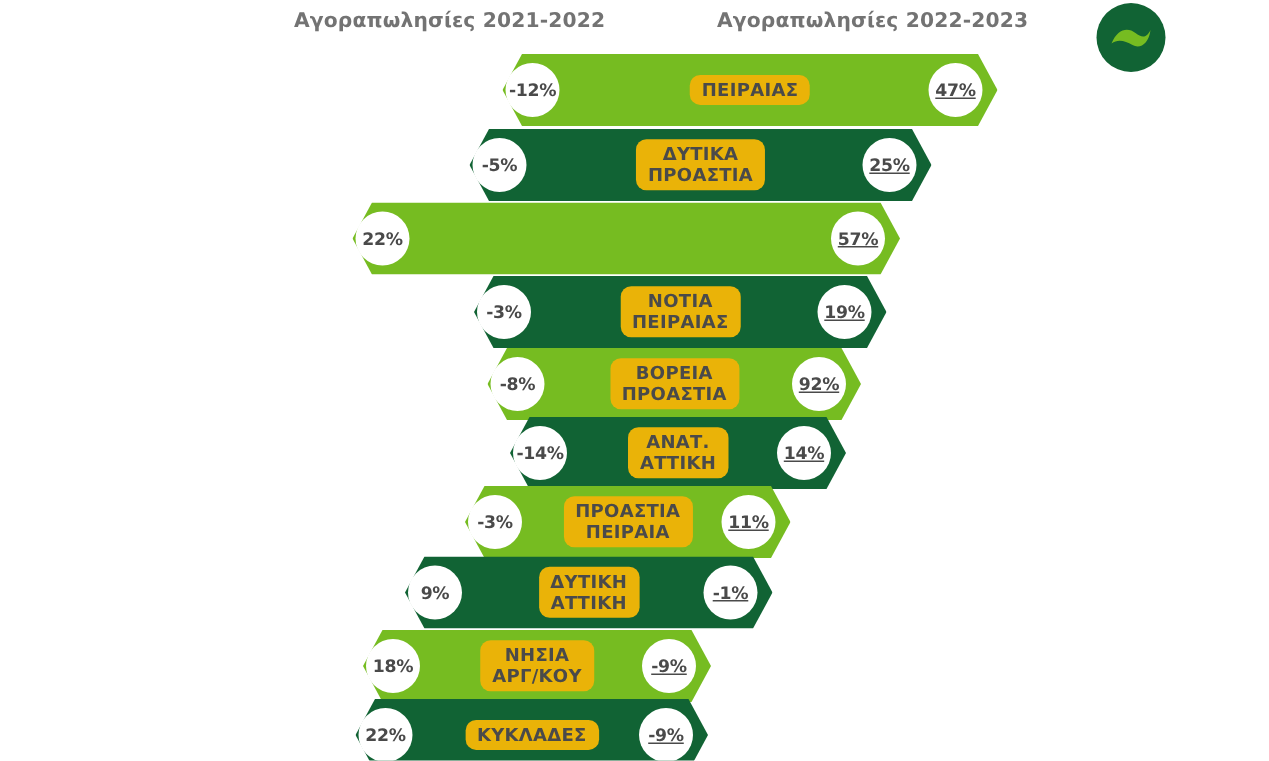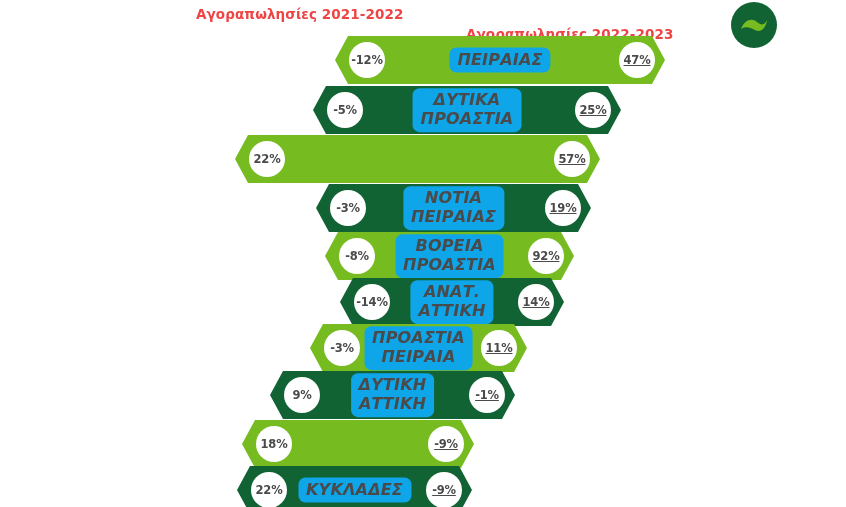--- a/index.html
+++ b/index.html
@@ -14,26 +14,26 @@
     overflow: hidden;
     font-family: "DejaVu Sans", "Liberation Sans", sans-serif;
   }
 
   
   .hdr {
     position: absolute;
     top: 6px;
     font-size: 13.5px;
     font-weight: 700;
-    color: #ef4444;
+    color: #737373;
     letter-spacing: 0.1px;
     white-space: nowrap;
   }
   .hdr-left  { left: 196px; }
-  .hdr-right { left: 466px; margin-top: 20px; }
+  .hdr-right { left: 478px; }
 
   
   .logo {
     position: absolute;
     left: 731px;
     top: 2px;
     width: 46px;
     height: 46px;
     border-radius: 50%;
     background: #116334;
@@ -73,40 +73,39 @@
     border-radius: 50%;
     background: #ffffff;
     display: flex;
     align-items: center;
     justify-content: center;
     font-size: 11.5px;
     font-weight: 700;
     color: #4a4a4a;
     letter-spacing: -0.2px;
   }
-  .bubble-left  { left: 14px; }
+  .bubble-left  { left: 2px; }
   .bubble-right { right: 10px; text-decoration: underline; }
 
   
   .pill {
     position: absolute;
     left: 50%;
     top: 50%;
     transform: translate(-50%, -50%);
-    background: #0ea5e9;
+    background: #eab308;
     border-radius: 7px;
     padding: 3px 8px;
     text-align: center;
-    font-size: 16px;
+    font-size: 12px;
     font-weight: 700;
     color: #4a4a4a;
     line-height: 1.18;
     letter-spacing: 0.2px;
     white-space: pre-line;
-    font-style: italic;
   }
 </style>
 </head>
 <body>
 
 <div class="hdr hdr-left">Αγοραπωλησίες 2021-2022</div>
 <div class="hdr hdr-right">Αγοραπωλησίες 2022-2023</div>
 
 <div class="logo">
   <svg width="46" height="46" viewBox="0 0 46 46">
@@ -183,20 +182,22 @@
       <div class="bubble bubble-right">-1%</div>
       <div class="pill">ΔΥΤΙΚΗ
 ΑΤΤΙΚΗ</div>
     </div>
     <div class="row" style="left: 242px; top: 420px; width: 232px;">
       <svg class="rowsvg" viewBox="0 0 232 48" preserveAspectRatio="none">
         <polygon points="13,0 219,0 232,24 219,48 13,48 0,24" fill="#76bc21"></polygon>
       </svg>
       <div class="bubble bubble-left">18%</div>
       <div class="bubble bubble-right">-9%</div>
+      <div class="pill">ΝΗΣΙΑ
+ΑΡΓ/ΚΟΥ</div>
     </div>
     <div class="row" style="left: 237px; top: 466px; width: 235px;">
       <svg class="rowsvg" viewBox="0 0 235 48" preserveAspectRatio="none">
         <polygon points="13,0 222,0 235,24 222,48 13,48 0,24" fill="#116334"></polygon>
       </svg>
       <div class="bubble bubble-left">22%</div>
       <div class="bubble bubble-right">-9%</div>
       <div class="pill">ΚΥΚΛΑΔΕΣ</div>
     </div>
   </div>

